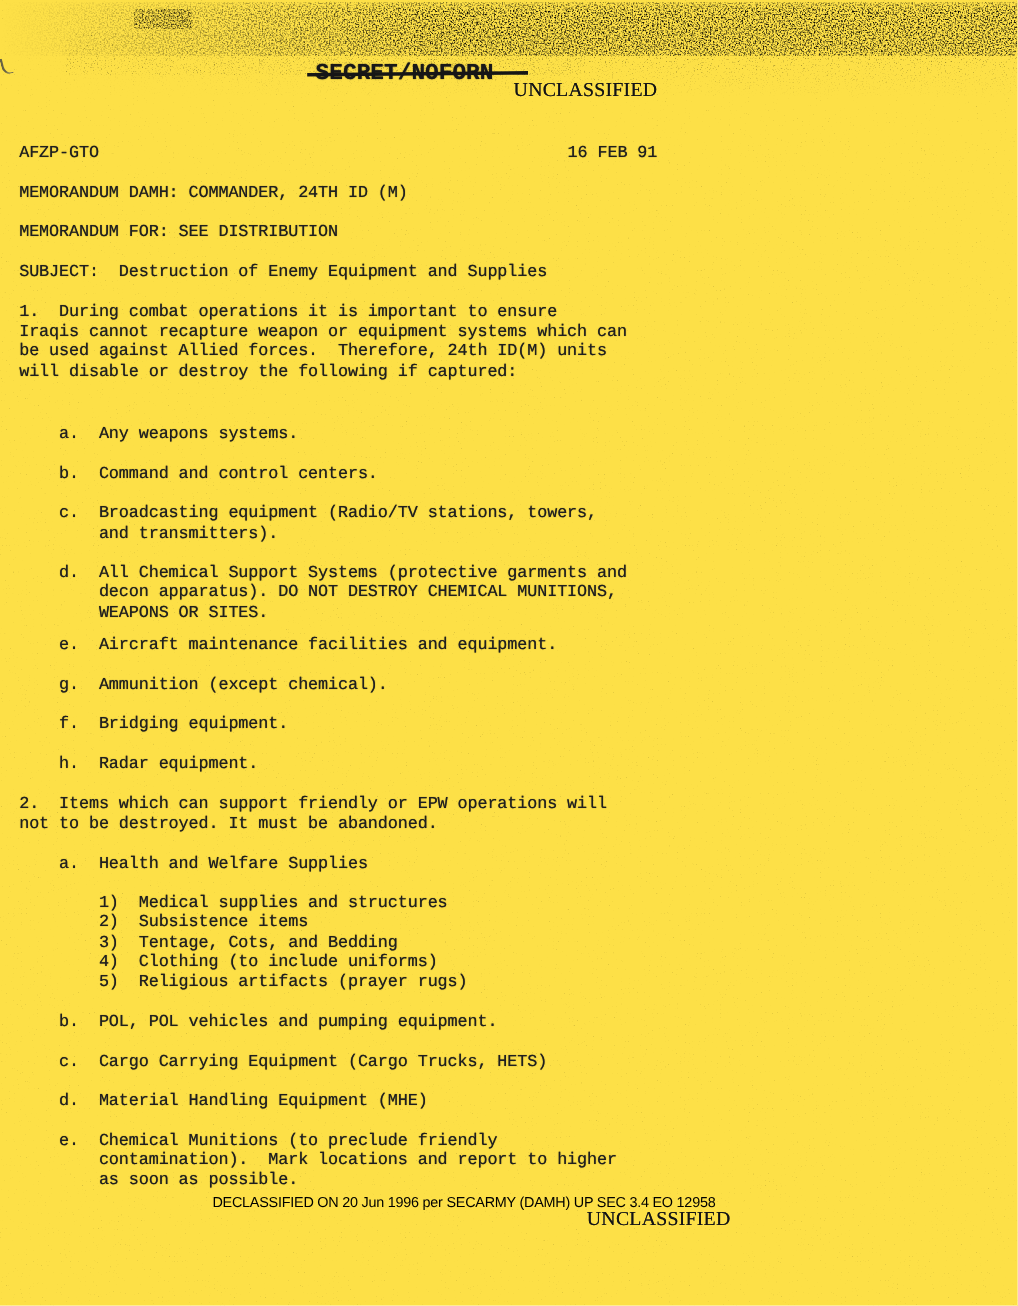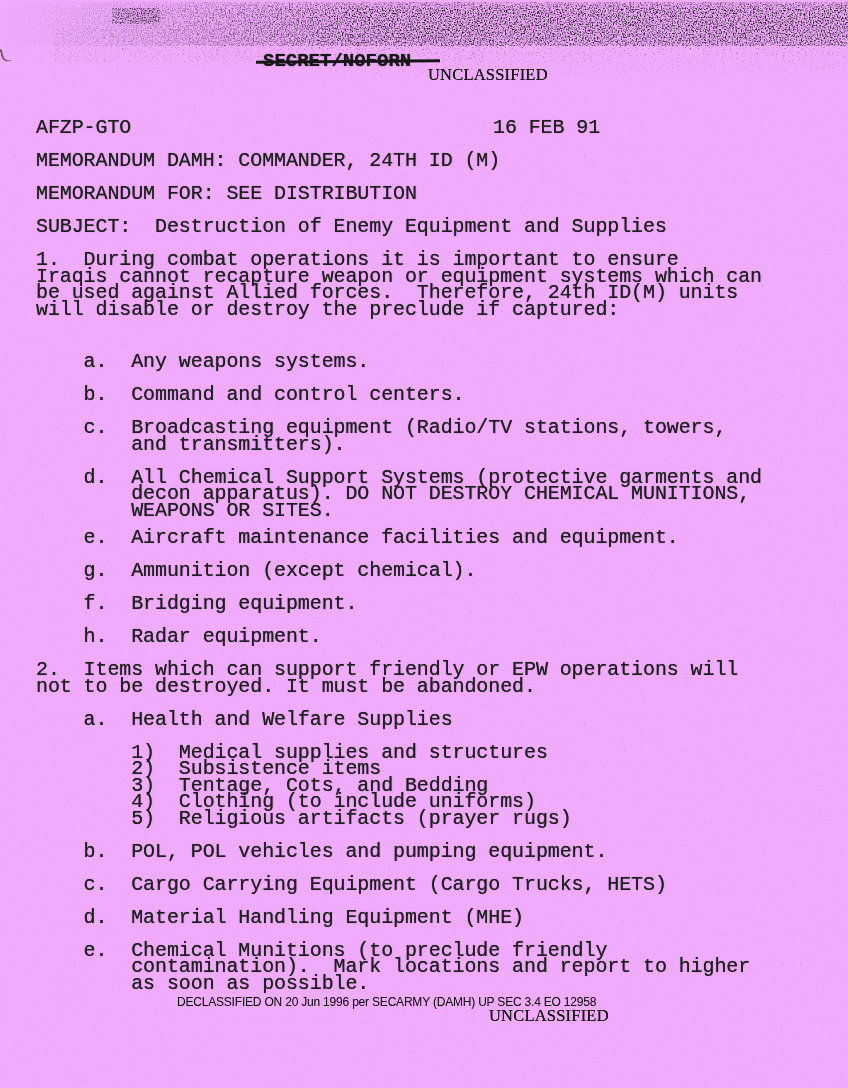--- a/index.html
+++ b/index.html
@@ -4,21 +4,21 @@
 <style>
   html, body { margin: 0; padding: 0; }
   body {
     width: 848px; height: 1088px;
     background: #ffffff;
     overflow: hidden;
   }
   .page {
     position: relative;
     width: 848px; height: 1088px;
-    background: #f0abfc;
+    background: #fde047;
     font-family: "Liberation Mono", monospace;
     color: #1f1f1f;
   }
   
   .noise-band { position: absolute; left: 0; top: 0; }
   .grain { position: absolute; left: 0; top: 0; opacity: 0.32; }
   .edge-artifact {
     position: absolute; left: 1px; top: 48px;
     width: 7px; height: 13px;
     border-left: 2px solid #444;
@@ -55,22 +55,22 @@
   .declass-note {
     position: absolute; left: 177px; top: 976px;
     font-family: "Liberation Sans", sans-serif;
     font-size: 12px; letter-spacing: -0.2px;
     color: #000;
     white-space: pre;
     margin-top: 19px;
   }
   
   .flow {
-    position: absolute; left: 36px; top: 120px;
-    font-size: 20px; letter-spacing: -0.1px;
+    position: absolute; left: 16px; top: 120px;
+    font-size: 14px; letter-spacing: -0.1px;
     line-height: 16.5px;
     width: 790px;
   }
   .ln {
     white-space: pre;
     text-shadow: 0 0 0.7px rgba(30,30,30,0.85);
   }
   .blk { margin-top: 16.5px; position: relative; }
   .blk:first-child { margin-top: 0; }
   #blk-item-1a { margin-top: 36px; }
@@ -152,21 +152,21 @@
     </div>
 
     <div class="blk">
       <div class="ln">SUBJECT:  Destruction of Enemy Equipment and Supplies</div>
     </div>
 
     <div class="blk">
       <div class="ln">1.  During combat operations it is important to ensure</div>
       <div class="ln">Iraqis cannot recapture weapon or equipment systems which can</div>
       <div class="ln">be used against Allied forces.  Therefore, 24th ID(M) units</div>
-      <div class="ln">will disable or destroy the preclude if captured:</div>
+      <div class="ln">will disable or destroy the following if captured:</div>
     </div>
 
     <div class="blk" id="blk-item-1a">
       <div class="ln">    a.  Any weapons systems.</div>
     </div>
 
     <div class="blk">
       <div class="ln">    b.  Command and control centers.</div>
     </div>
 

